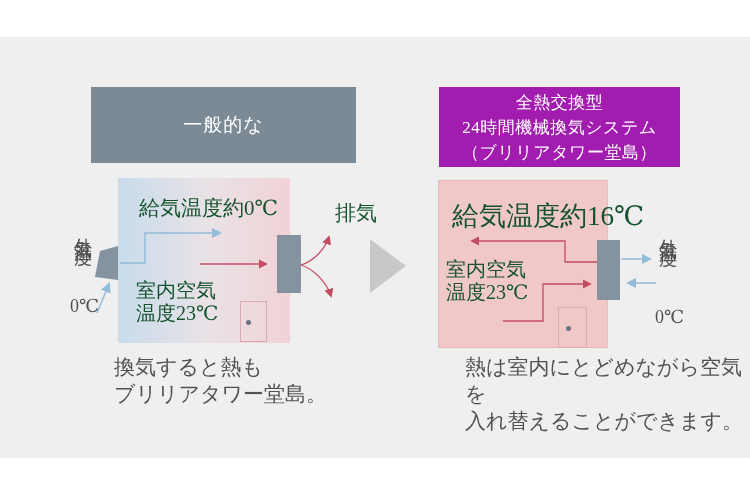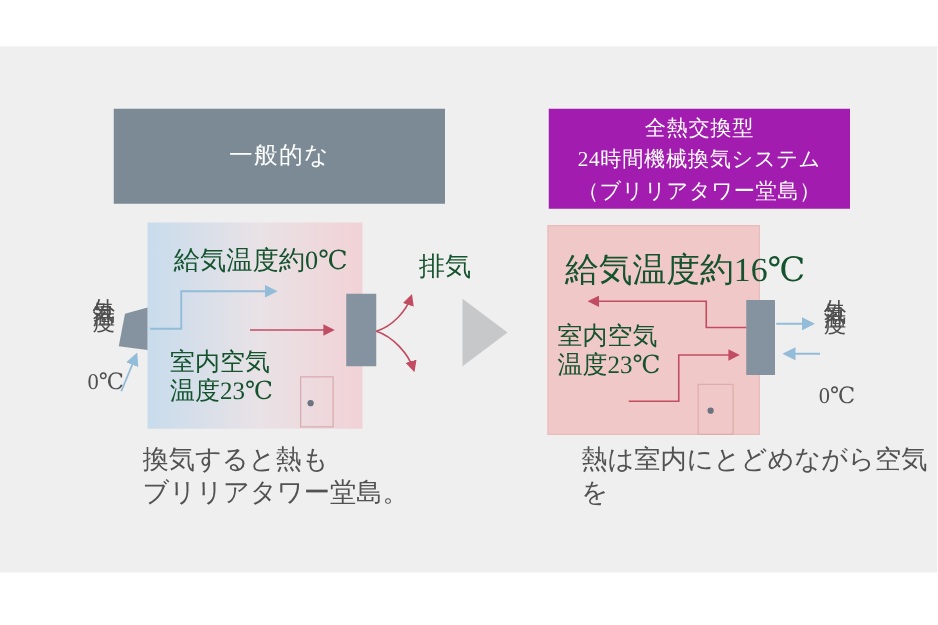--- a/index.html
+++ b/index.html
@@ -127,14 +127,15 @@
   </div>
   <div class="vtext vtext-right">外気温度</div>
   <div class="vval vval-right">0℃</div>
 
   <div class="cap cap-left">
     <div>換気すると熱も</div>
     <div>ブリリアタワー堂島。</div>
   </div>
   <div class="cap cap-right">
     <div>熱は室内にとどめながら空気を</div>
+    <div>入れ替えることができます。</div>
   </div>
 </div>
 
 </body></html>

